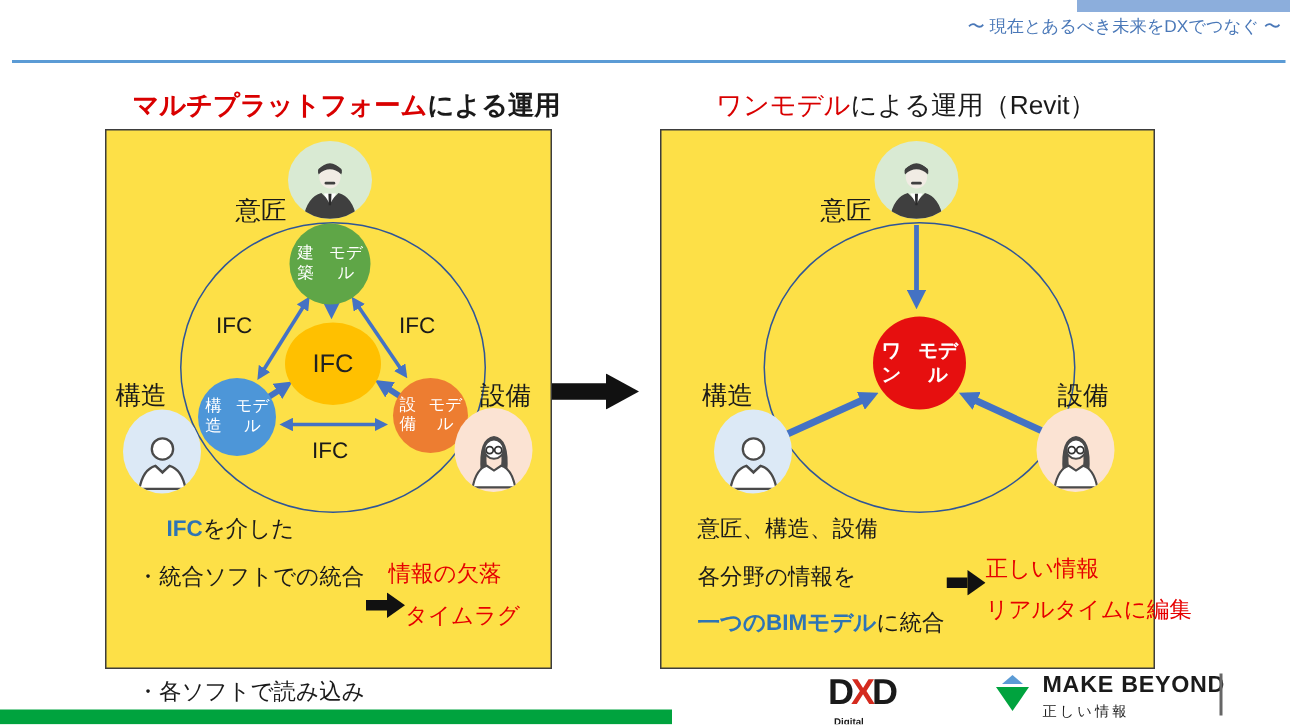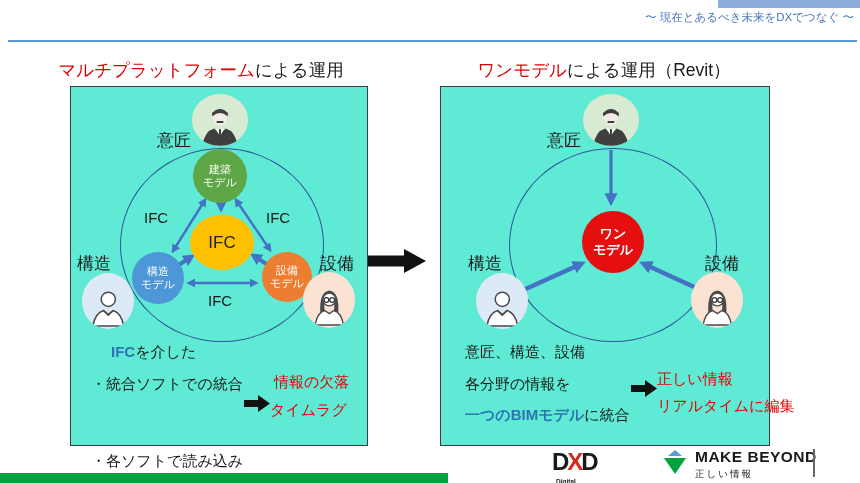--- a/index.html
+++ b/index.html
@@ -11,37 +11,37 @@
   .title{left:10px;top:9px;display:flex;align-items:baseline;white-space:nowrap;}
   .title-main{font-size:21px;font-weight:bold;}
   .title-sub{font-size:17px;font-weight:bold;}
   .title-rule{left:8px;top:40px;width:849px;height:2px;background:#5B9BD5;}
   .top-bar{left:718px;top:0;width:142px;height:8px;background:#8CAEDC;}
   .tagline{top:10px;right:6px;font-size:11.5px;color:#4A78B8;white-space:nowrap;}
 
   
   .panel-heading{top:58px;font-size:17.5px;text-align:center;white-space:nowrap;}
   .hl-red{color:#D90000;}
-  .heading-left{left:53px;width:296px;}
+  .heading-left{left:83px;width:296px;font-weight:bold;}
   .heading-right{left:440px;width:328px;}
 
   
-  .panel{position:absolute;top:86px;height:358px;border:1px solid #3d3d3d;background:#5eead4;}
+  .panel{position:absolute;top:86px;height:358px;border:1px solid #3d3d3d;background:#fde047;}
   #left-panel{left:70px;width:296px;}
   #right-panel{left:440px;width:328px;}
 
   .big-circle{border:1.6px solid #2F5597;border-radius:50%;background:transparent;}
   .avatar{border-radius:50%;display:flex;align-items:flex-end;justify-content:center;overflow:hidden;}
   .avatar svg{width:82%;height:88%;display:block;}
   .av-green{background:#D9EAD3;}
   .av-blue{background:#DCE9F6;}
   .av-peach{background:#FBE3D3;}
 
   .role{font-size:17px;color:#1a1a1a;white-space:nowrap;}
-  .node{border-radius:50%;display:flex;flex-direction:column;align-items:center;justify-content:center;
+  .node{border-radius:50%;display:flex;flex-direction:row;align-items:center;justify-content:center;
         color:#fff;font-size:11px;line-height:1.2;text-align:center;}
   .node-green{background:#5FA647;}
   .node-blue{background:#4D96D8;}
   .node-orange{background:#ED7D31;}
   .node-red{background:#E60F0F;font-weight:bold;font-size:13px;line-height:1.25;}
   .hub{border-radius:50%;background:#FFC000;color:#222;display:flex;align-items:center;justify-content:center;
        font-size:17px;}
   .edge-label{font-size:15px;color:#1a1a1a;}
 
   .body-line{font-size:15px;white-space:nowrap;}
@@ -161,21 +161,21 @@
 
     <div class="abs body-line" style="left:40px;top:256px;">
       <span class="bold-blue">IFC</span><span>を介した</span>
     </div>
     <div class="abs body-line" style="left:20px;top:288px;">・統合ソフトでの統合</div>
     <div class="abs body-line" style="left:20px;top:319px;margin-top:46px;">・各ソフトで読み込み</div>
     <svg class="abs" style="left:173px;top:308px;" width="26" height="17">
       <rect x="0" y="5" width="14" height="7" fill="#111"></rect>
       <polygon points="14,0 26,8.5 14,17" fill="#111"></polygon>
     </svg>
-    <div class="abs red-line" style="left:203px;top:286px;">情報の欠落</div>
+    <div class="abs red-line" style="left:188px;top:286px;">情報の欠落</div>
     <div class="abs red-line" style="left:199px;top:314px;">タイムラグ</div>
   </div>
 
   <svg class="abs" style="left:368px;top:249px;" width="58" height="24">
     <rect x="0" y="6.5" width="36" height="11" fill="#111"></rect>
     <polygon points="36,0 58,12 36,24" fill="#111"></polygon>
   </svg>
 
   <div class="panel" id="right-panel">
     <div class="abs big-circle" style="left:68px;top:61px;width:206px;height:192px;"></div>

